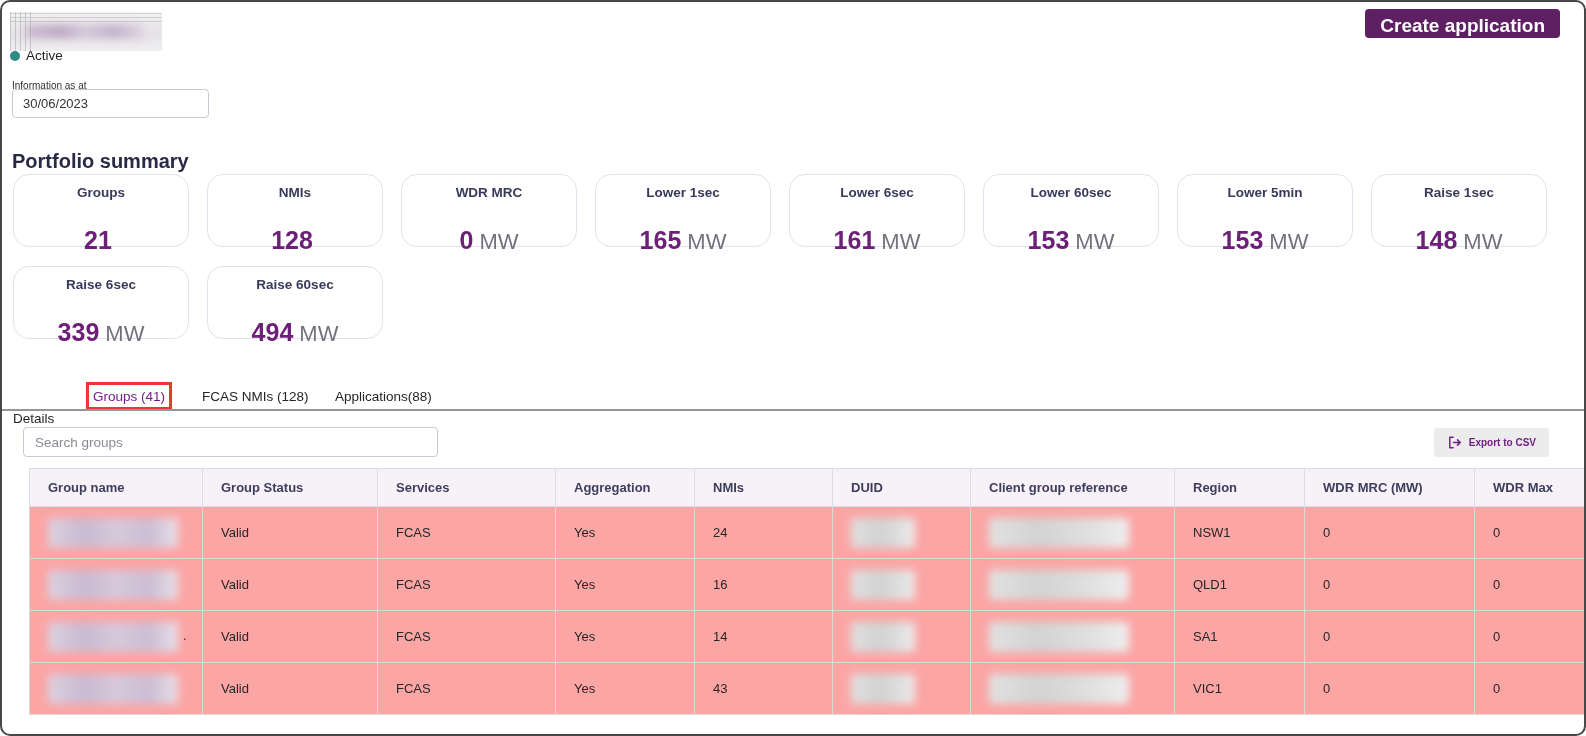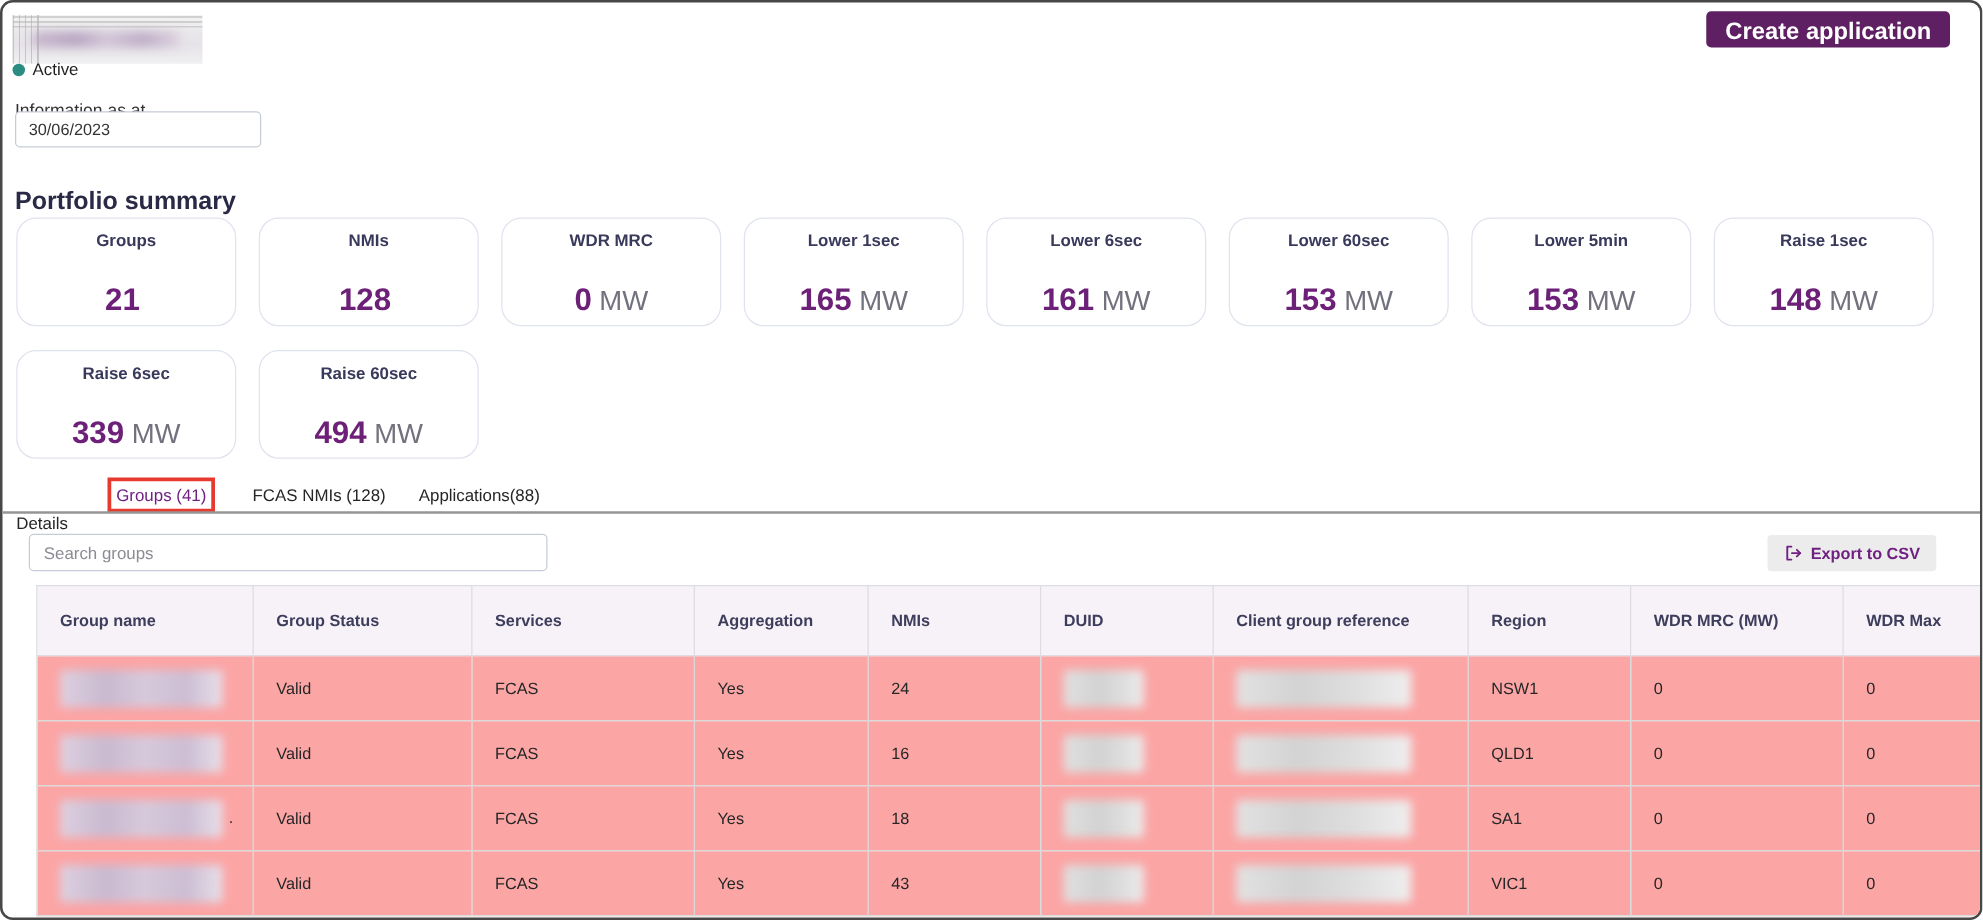--- a/index.html
+++ b/index.html
@@ -48,42 +48,42 @@
 
   .create-btn {
     position: absolute; top: 7px; right: 24px;
     background: #5e2063; color: #ffffff;
     border: none; border-radius: 4px;
     font-family: "Liberation Sans", sans-serif;
     font-size: 19px; font-weight: bold;
     padding: 6px 15px; height: 29px; cursor: pointer;
   }
 
-  .info-label { position: absolute; top: 78px; left: 10px; font-size: 14px; color: #333; }
+  .info-label { position: absolute; top: 78px; left: 10px; font-size: 10px; color: #333; }
   .date-input {
     position: absolute; top: 87px; left: 10px;
     width: 197px; height: 29px;
     border: 1px solid #c6ccd6; border-radius: 4px;
     padding: 0 10px; font-family: "Liberation Sans", sans-serif;
     font-size: 13px; color: #333;
   }
 
   
   .portfolio-title {
     position: absolute; top: 148px; left: 10px;
     font-size: 20px; font-weight: bold; color: #2a2a47;
   }
   .cards-grid {
     position: absolute; top: 172px; left: 11px;
     display: grid;
     grid-template-columns: repeat(8, 176px);
     column-gap: 18px; row-gap: 19px;
   }
   .card {
-    height: 87px; border: 1px solid #dfe3ee; border-radius: 16px;
+    height: 73px; border: 1px solid #dfe3ee; border-radius: 16px;
     background: #fff; text-align: center; padding-top: 10px;
   }
   .card-label { font-size: 13.5px; font-weight: bold; color: #39395c; }
   .card-valueline { margin-top: 26px; }
   .card-value { font-size: 25px; font-weight: bold; color: #6d2077; }
   .card-unit { font-size: 22px; color: #72727e; margin-left: 6px; }
 
   
   .tab { position: absolute; top: 387px; font-size: 13.5px; color: #252525; cursor: pointer; }
   .tab-details { left: 11px; margin-top: 22px; }
@@ -111,34 +111,34 @@
     padding: 0 11px; font-family: "Liberation Sans", sans-serif;
     font-size: 13.5px; color: #333;
   }
   .search-input::placeholder { color: #8b8b93; }
   .export-btn {
     position: absolute; top: 426px; right: 35px;
     height: 29px; background: #ececec; border: none; border-radius: 3px;
     display: flex; align-items: center; gap: 7px;
     padding: 0 13px; cursor: pointer;
     font-family: "Liberation Sans", sans-serif;
-    color: #702082; font-size: 13px; font-weight: bold;
+    color: #702082; font-size: 10px; font-weight: bold;
   }
   .export-btn svg { display: block; }
 
   
   .groups-table {
     position: absolute; top: 466px; left: 27px;
     border-collapse: collapse; table-layout: fixed;
     width: 1665px;
     font-size: 13px; color: #262626;
   }
   .groups-table th {
     background: #f7f1f8; color: #3d3d5c; font-weight: 600;
-    text-align: left; height: 56px; padding: 0 0 0 18px;
+    text-align: left; height: 38px; padding: 0 0 0 18px;
     border: 1px solid #dcdce2; font-size: 13px;
   }
   .groups-table td {
     height: 52px; padding: 0 0 0 18px;
     border: 1px solid #dadada; background: #fca5a5;
   }
   .blur-blob { border-radius: 3px; filter: blur(4px); }
   .blob-name {
     width: 130px; height: 30px;
     background: linear-gradient(90deg,#ddd1e0 0%,#c9b9d0 28%,#d7c9db 52%,#ccbdd3 78%,#e7e0ea 100%);
@@ -286,21 +286,21 @@
         <td><span class="blur-blob blob-ref"></span></td>
         <td>QLD1</td>
         <td>0</td>
         <td>0</td>
       </tr>
       <tr>
         <td><span class="blur-blob blob-name"></span><span class="name-suffix">.</span></td>
         <td>Valid</td>
         <td>FCAS</td>
         <td>Yes</td>
-        <td>18</td>
+        <td>14</td>
         <td><span class="blur-blob blob-duid"></span></td>
         <td><span class="blur-blob blob-ref"></span></td>
         <td>SA1</td>
         <td>0</td>
         <td>0</td>
       </tr>
       <tr>
         <td><span class="blur-blob blob-name"></span><span class="name-suffix"></span></td>
         <td>Valid</td>
         <td>FCAS</td>

